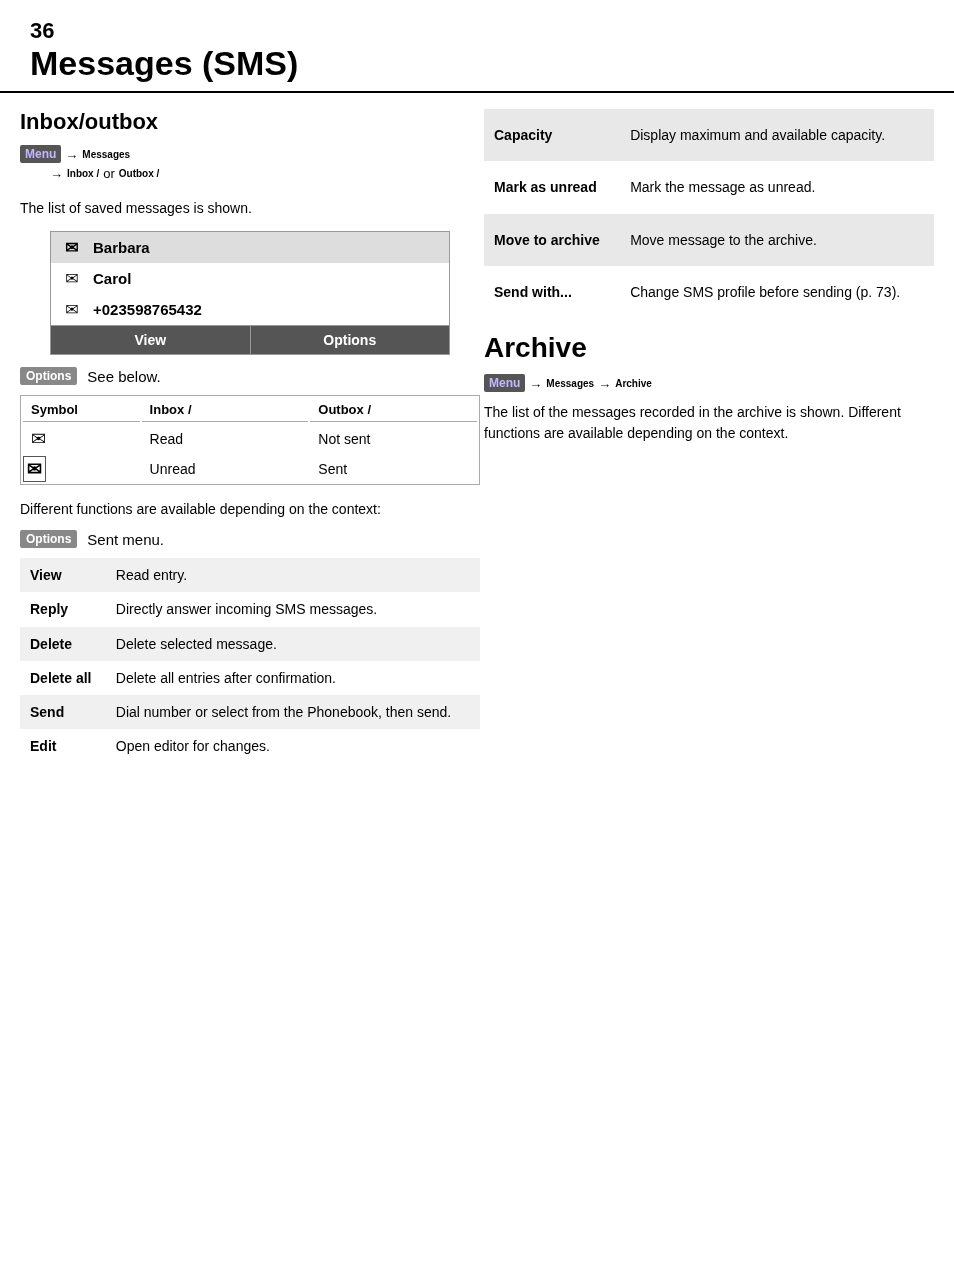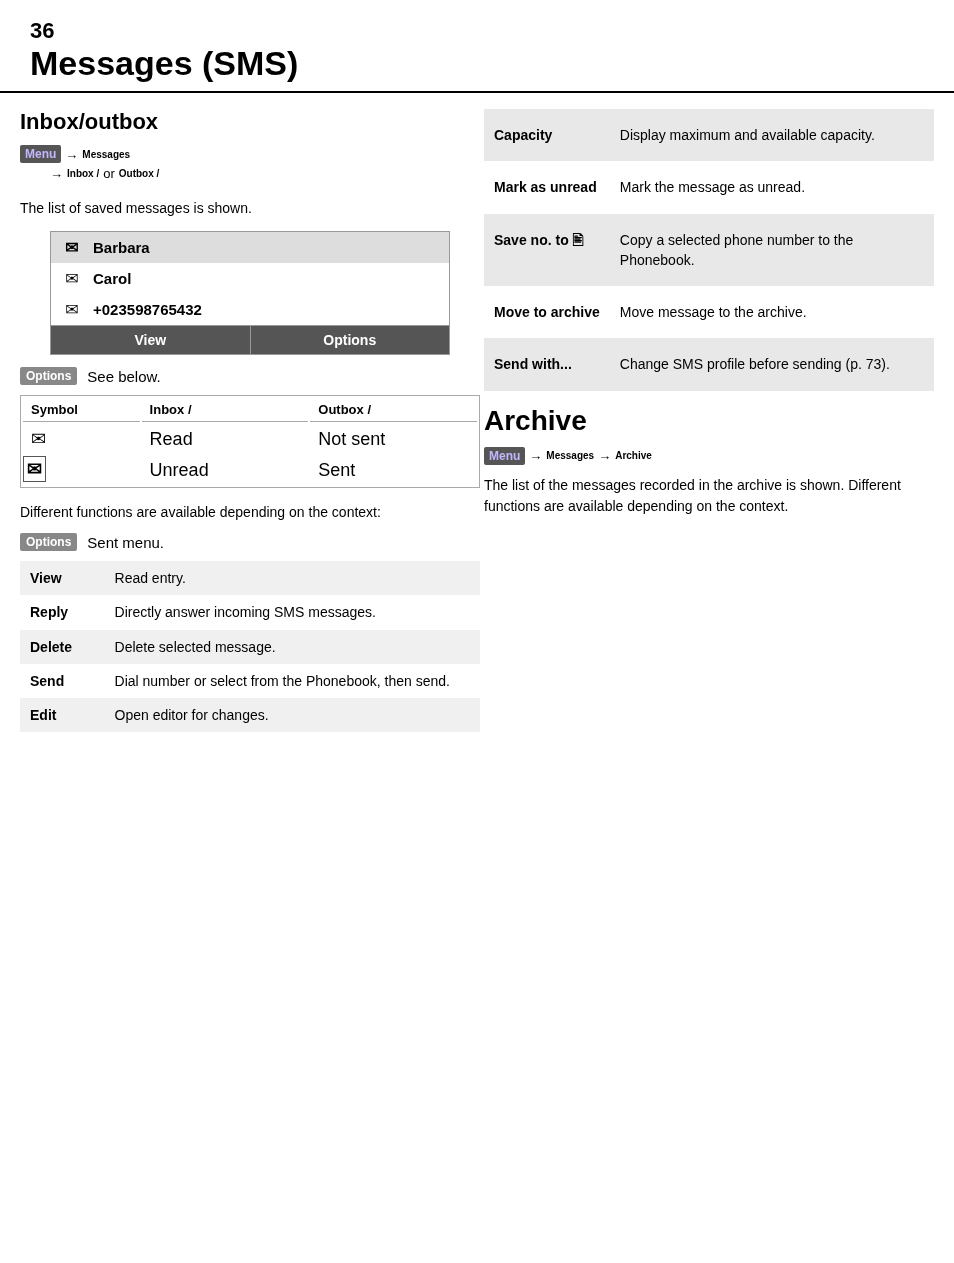--- a/index.html
+++ b/index.html
@@ -164,21 +164,21 @@
       width: 100%;
     }
     .symbol-table th {
       font-weight: bold;
       font-size: 13px;
       text-align: left;
       padding: 4px 8px;
       border-bottom: 1px solid #aaa;
     }
     .symbol-table td {
-      font-size: 18px;
+      font-size: 14px;
       padding: 4px 8px;
       vertical-align: middle;
     }
     .symbol-table tr:not(:last-child) td {
       border-bottom: none;
     }
     .symbol-col { width: 60px; }
     .inbox-col { width: 90px; }
     .outbox-col { width: 90px; }
 
@@ -330,20 +330,24 @@
     </tr>
           <tr>
       <td class="func-name">Reply</td>
       <td>Directly answer incoming SMS messages.</td>
     </tr>
           <tr>
       <td class="func-name">Delete</td>
       <td>Delete selected message.</td>
     </tr>
           <tr>
+      <td class="func-name">Delete all</td>
+      <td>Delete all entries after confirmation.</td>
+    </tr>
+          <tr>
       <td class="func-name">Send</td>
       <td>Dial number or select from the Phonebook, then send.</td>
     </tr>
           <tr>
       <td class="func-name">Edit</td>
       <td>Open editor for changes.</td>
     </tr>
         </tbody>
     </table>
 
@@ -353,24 +357,20 @@
 
     <table class="func-table">
       <tbody id="func-table-body">
       <tr>
       <td class="func-name">Capacity</td>
       <td>Display maximum and available capacity.</td>
     </tr>
           <tr>
       <td class="func-name">Mark as unread</td>
       <td>Mark the message as unread.</td>
-    </tr>
-          <tr>
-      <td class="func-name">Save no. to 🖹</td>
-      <td>Copy a selected phone number to the Phonebook.</td>
     </tr>
           <tr>
       <td class="func-name">Move to archive</td>
       <td>Move message to the archive.</td>
     </tr>
           <tr>
       <td class="func-name">Send with...</td>
       <td>Change SMS profile before sending (p. 73).</td>
     </tr>
         </tbody>

